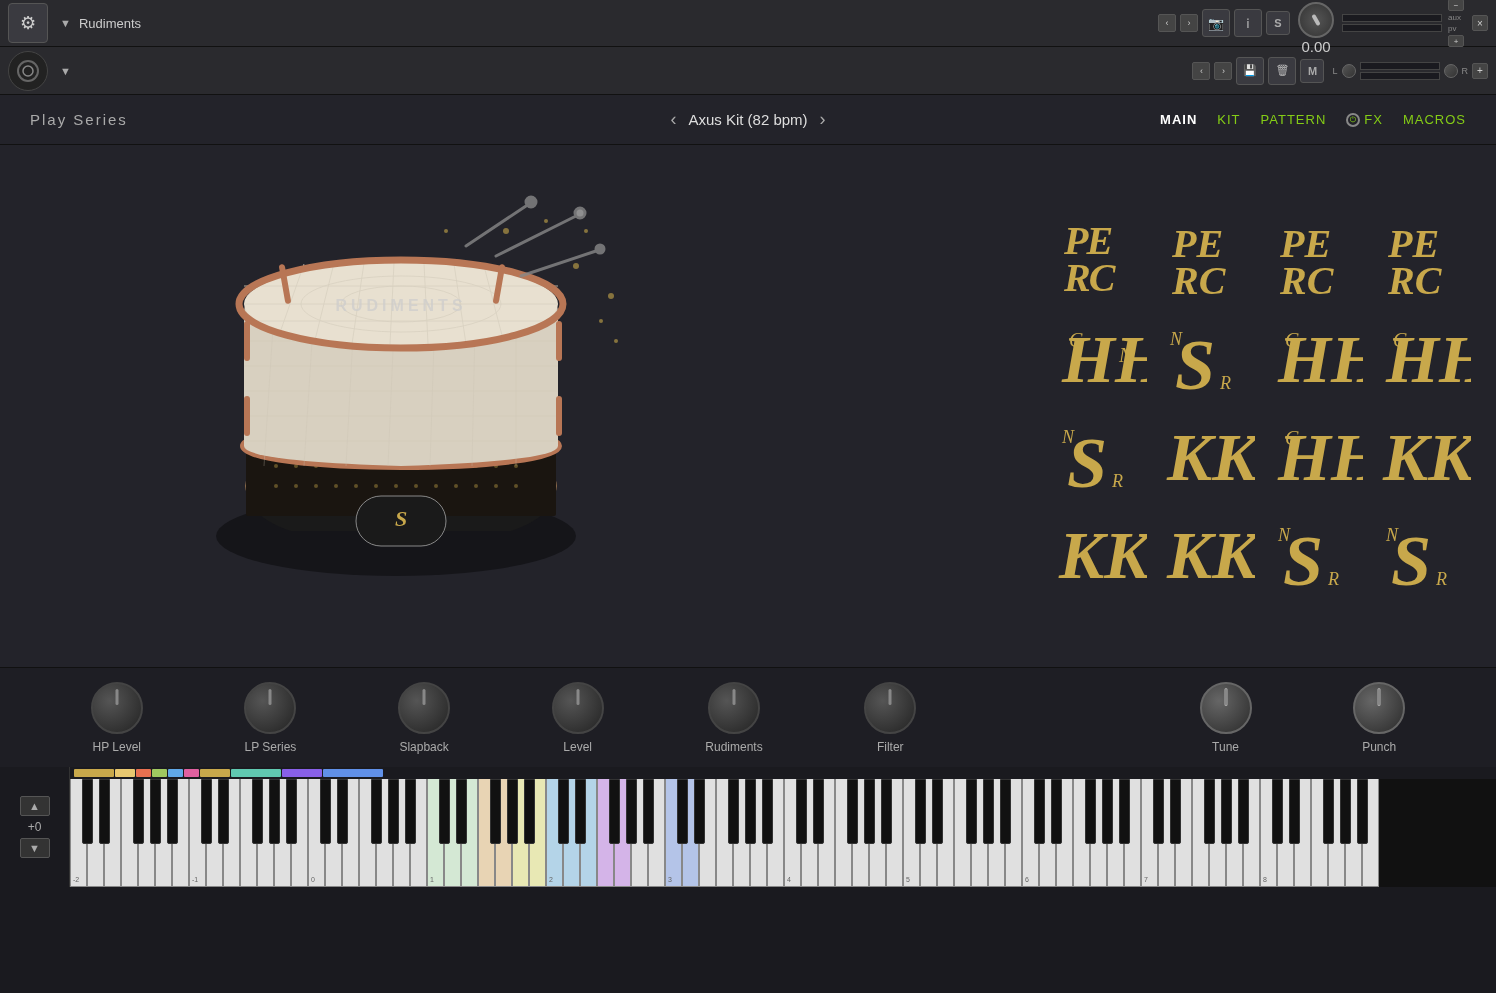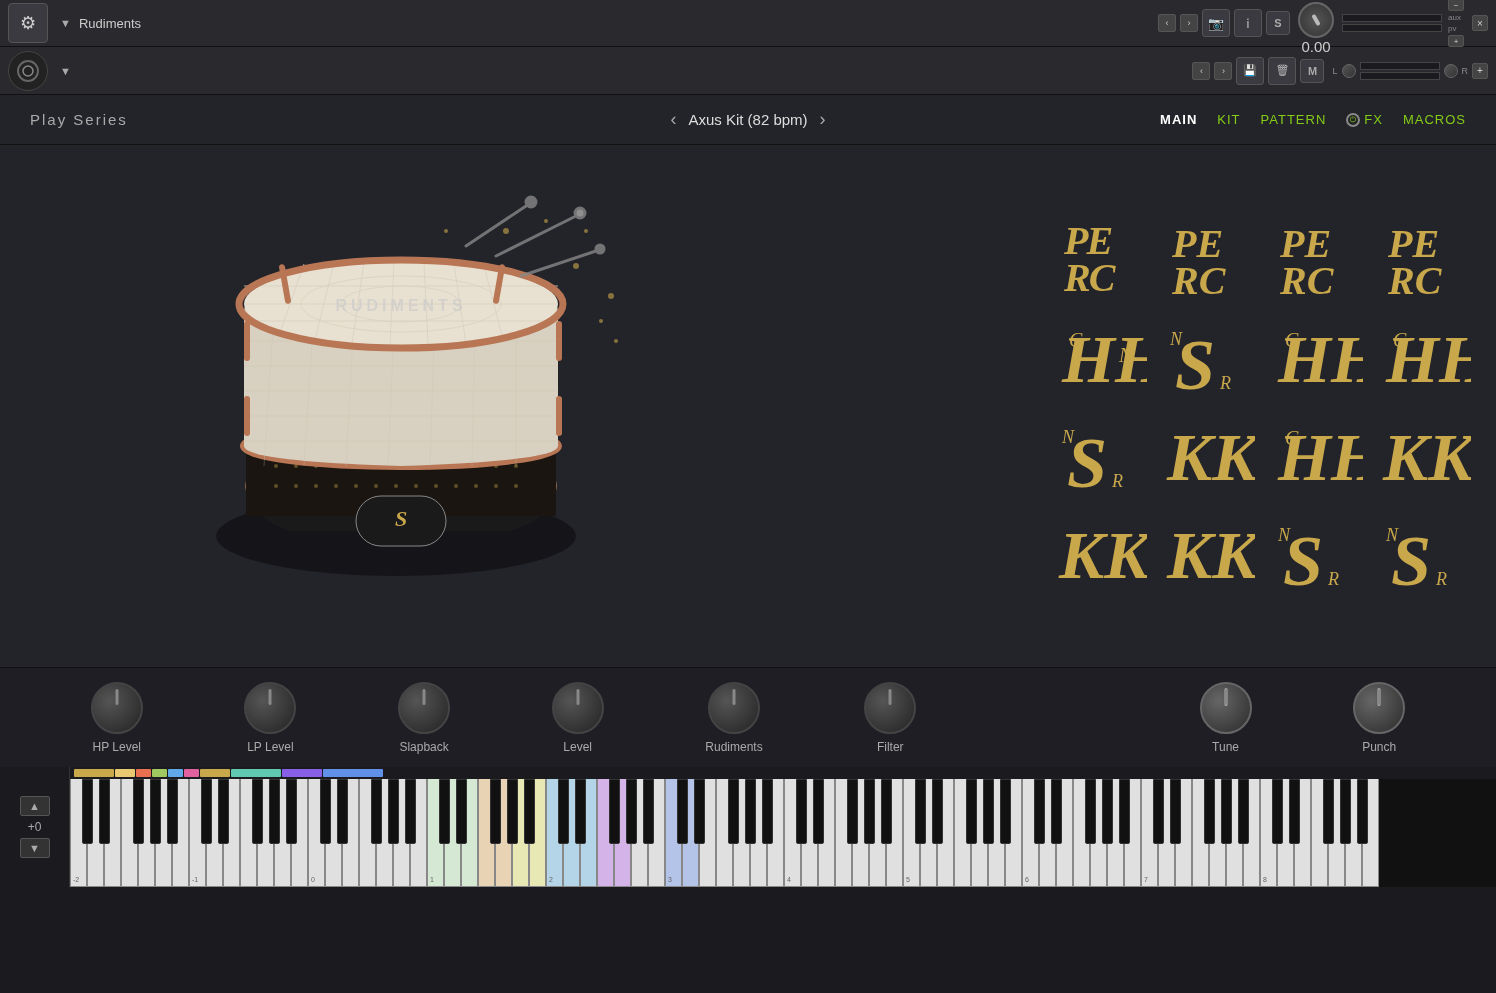--- a/index.html
+++ b/index.html
@@ -633,21 +633,21 @@
     </div>
   </div>
 
   <div class="knob-section">
     <div class="knob-item">
       <div class="knob"></div>
       <span class="knob-label">HP Level</span>
     </div>
     <div class="knob-item">
       <div class="knob"></div>
-      <span class="knob-label">LP Level</span>
+      <span class="knob-label">LP Series</span>
     </div>
     <div class="knob-item">
       <div class="knob"></div>
       <span class="knob-label">Slapback</span>
     </div>
     <div class="knob-item">
       <div class="knob"></div>
       <span class="knob-label">Level</span>
     </div>
     <div class="knob-item">

